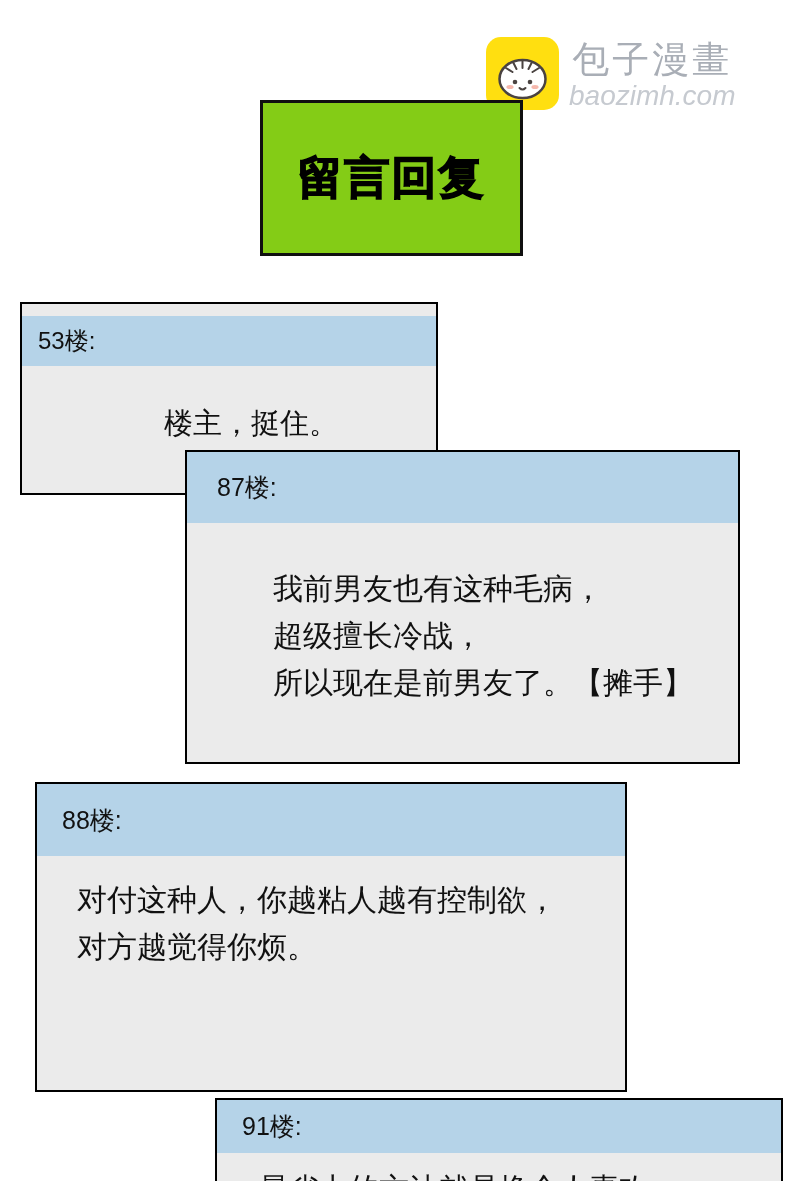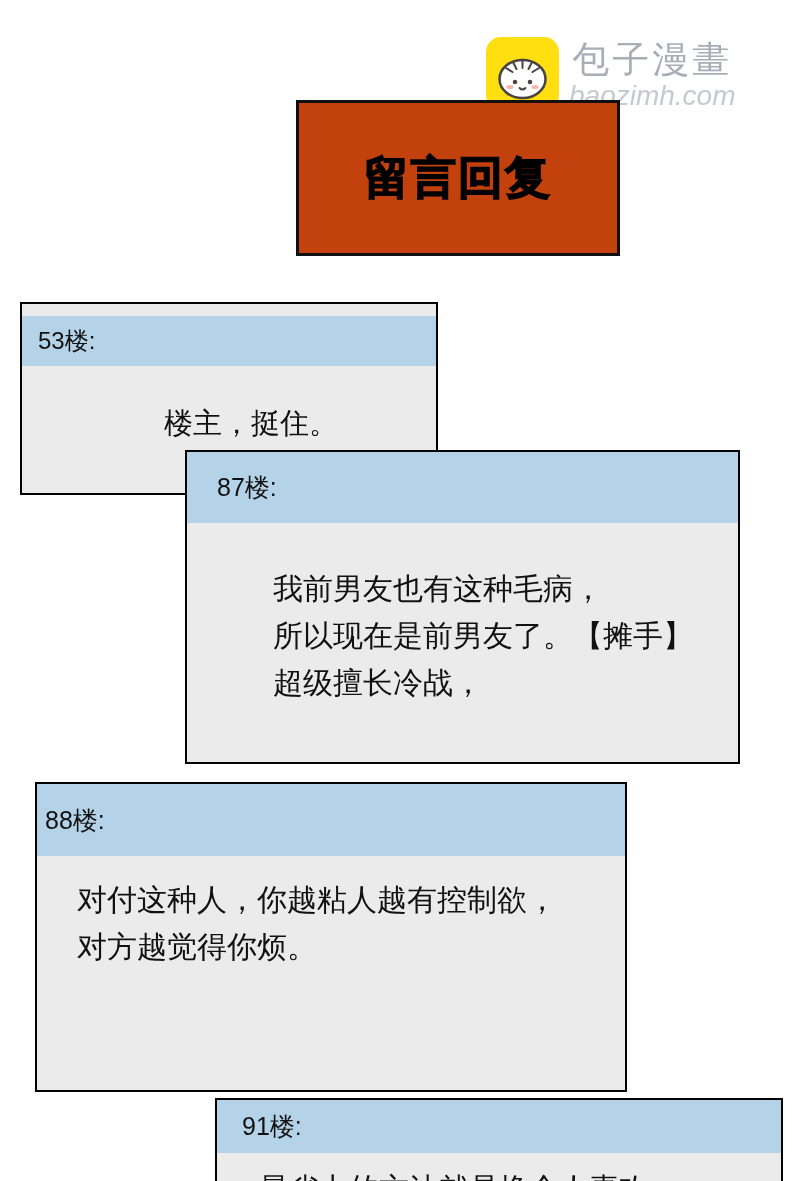--- a/index.html
+++ b/index.html
@@ -38,28 +38,27 @@
     color: #c6cad0;
     line-height: 1.15;
     font-style: italic;
   }
 
   
   .title-box {
     position: absolute;
     left: 260px;
     top: 100px;
-    width: 324px;
+    width: 263px;
     height: 156px;
-    background: #c2410c;
+    background: #84cc16;
     border: 3px solid #101010;
     display: flex;
     align-items: center;
     justify-content: center;
-    margin-left: 36px;
   }
   .title-text {
     font-size: 45px;
     font-weight: 900;
     color: #000000;
     letter-spacing: 2px;
     -webkit-text-stroke: 1.5px #000000;
   }
 
   
@@ -83,21 +82,21 @@
 
   .c53 { left: 20px;  top: 302px;  width: 418px; height: 193px; }
   .c53 .hdr  { height: 50px; padding-left: 16px; font-size: 24px; margin-top: 12px; }
   .c53 .body { padding-top: 34px; text-align: center; font-size: 29px; margin-left: 44px; }
 
   .c87 { left: 185px; top: 450px;  width: 555px; height: 314px; z-index: 2; }
   .c87 .hdr  { height: 71px; padding-left: 30px; }
   .c87 .body { padding: 42px 18px 0 86px; }
 
   .c88 { left: 35px;  top: 782px;  width: 592px; height: 310px; }
-  .c88 .hdr  { height: 72px; padding-left: 8px; }
+  .c88 .hdr  { height: 72px; padding-left: 25px; }
   .c88 .body { padding: 20px 18px 0 40px; }
 
   .c91 { left: 215px; top: 1098px; width: 568px; height: 230px; }
   .c91 .hdr  { height: 53px; padding-left: 25px; }
   .c91 .body { padding: 12px 18px 0 42px; }
 </style>
 </head>
 <body>
 
 <div class="page">
@@ -129,22 +128,22 @@
     <div class="hdr">53楼:</div>
     <div class="body">
       <div>楼主，挺住。</div>
     </div>
   </div>
 
   <div class="comment c87">
     <div class="hdr">87楼:</div>
     <div class="body">
       <div>我前男友也有这种毛病，</div>
+      <div>超级擅长冷战，</div>
       <div>所以现在是前男友了。【摊手】</div>
-      <div>超级擅长冷战，</div>
     </div>
   </div>
 
   <div class="comment c88">
     <div class="hdr">88楼:</div>
     <div class="body">
       <div>对付这种人，你越粘人越有控制欲，</div>
       <div>对方越觉得你烦。</div>
     </div>
   </div>

